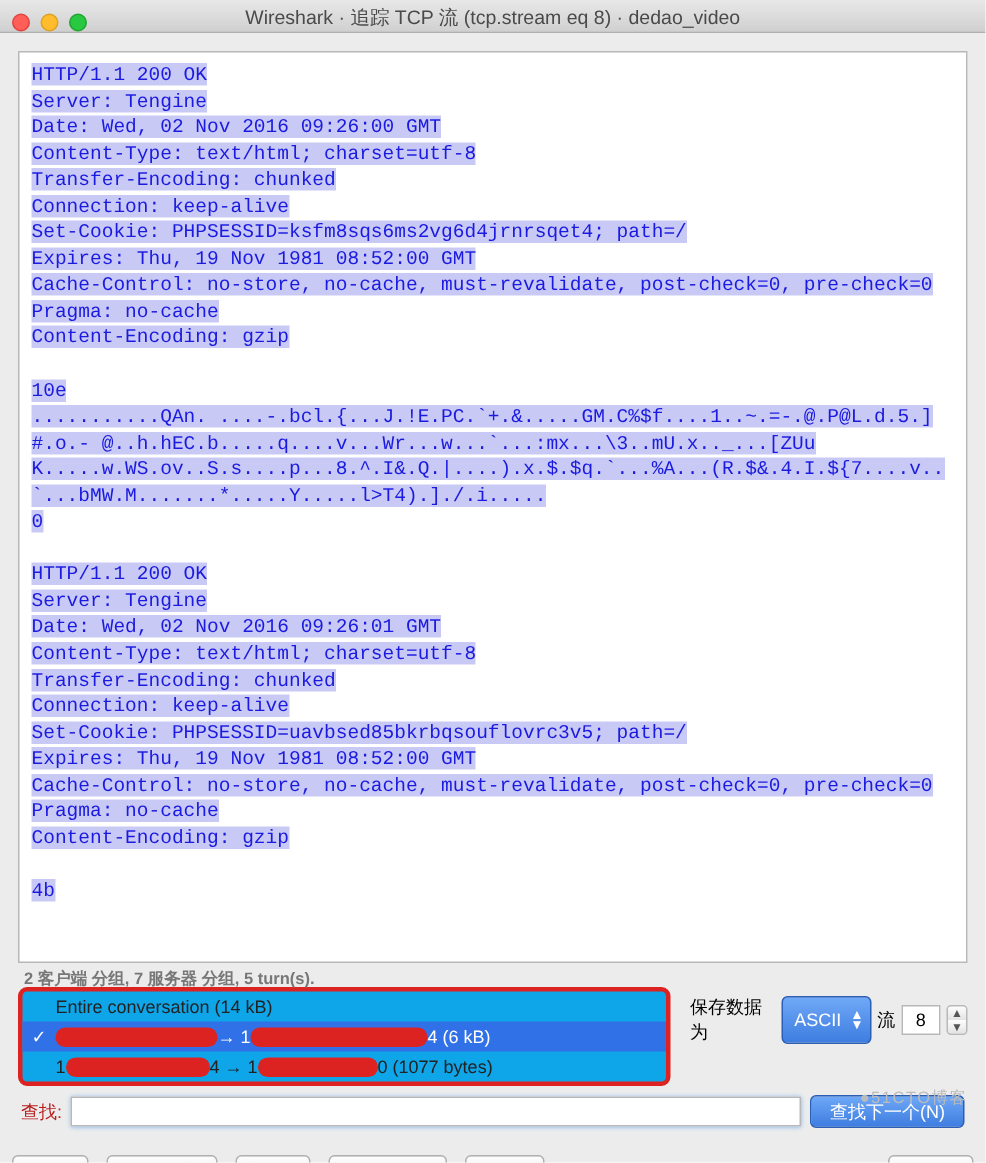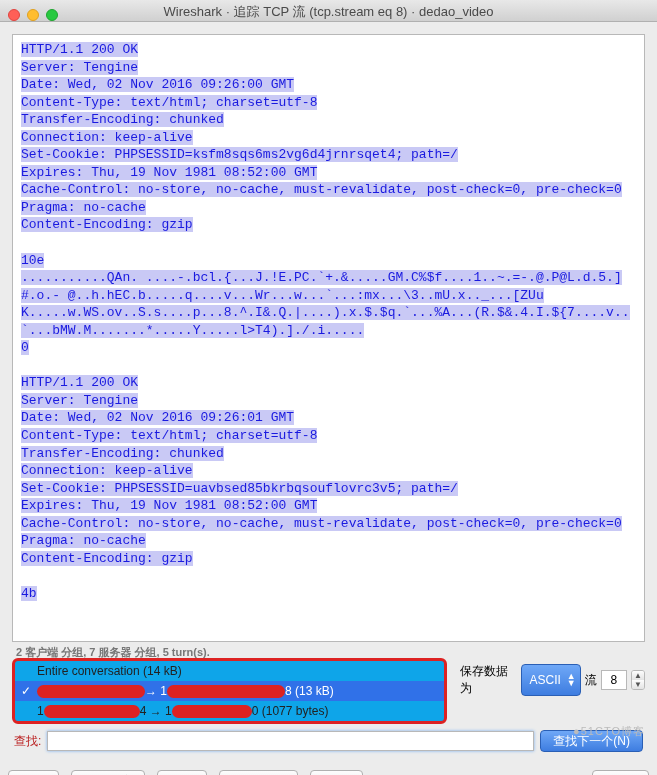--- a/index.html
+++ b/index.html
@@ -245,21 +245,21 @@
 
     <div class="dropdown-panel">
       <div class="dd-item">
         <span>Entire conversation (14 kB)</span>
       </div>
       <div class="dd-item selected">
         <span class="check">✓</span>
         <span class="redact" style="width:108px"></span>
         <span> → 1</span>
         <span class="redact" style="width:118px"></span>
-        <span>8 (13 kB)</span>
+        <span>4 (6 kB)</span>
       </div>
       <div class="dd-item">
         <span>1</span>
         <span class="redact" style="width:96px"></span>
         <span>4 → 1</span>
         <span class="redact" style="width:80px"></span>
         <span>0 (1077 bytes)</span>
       </div>
     </div>
 

